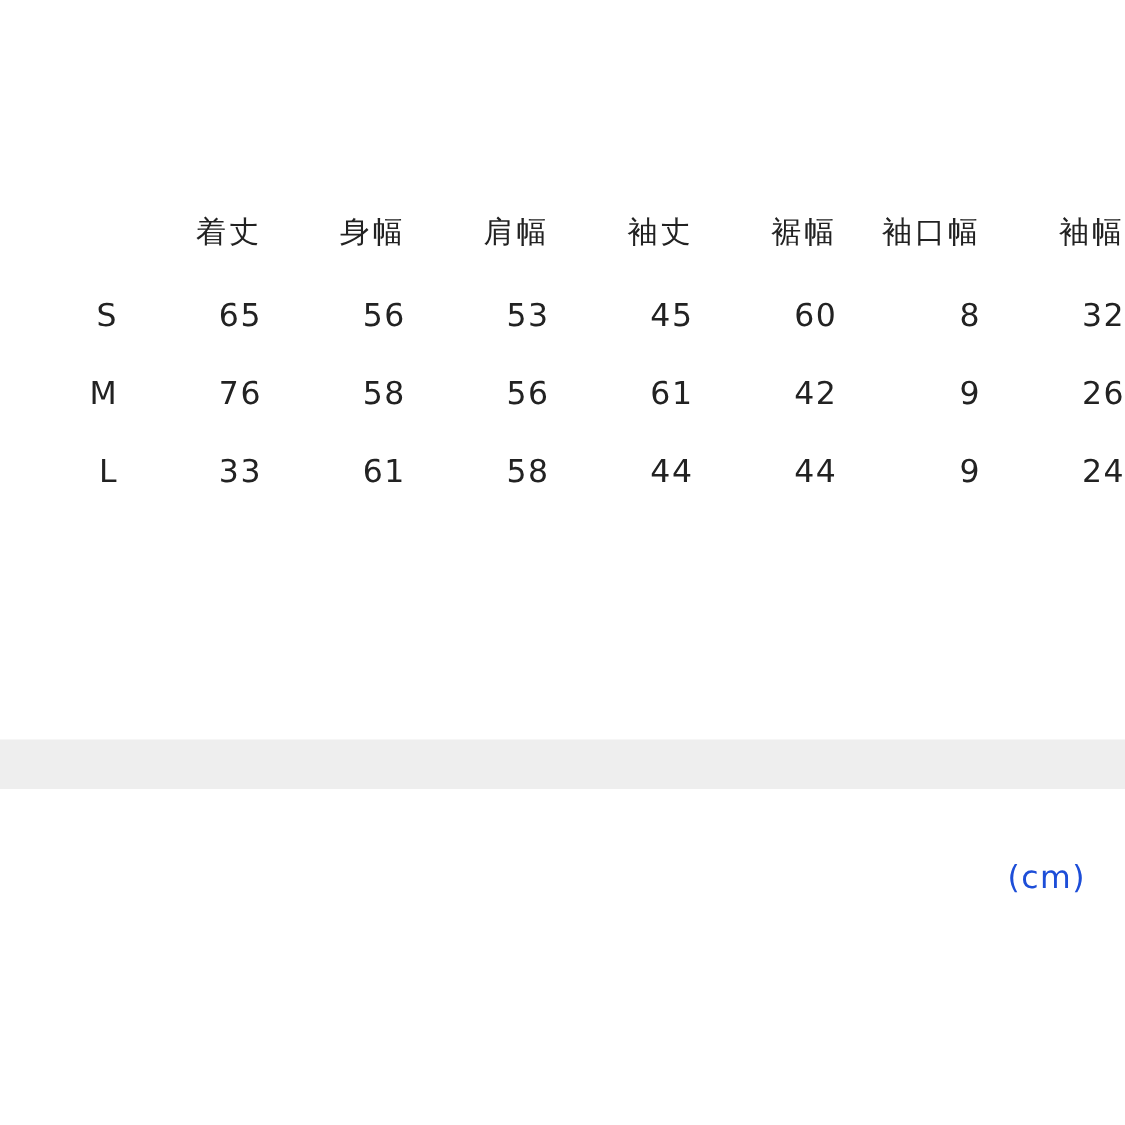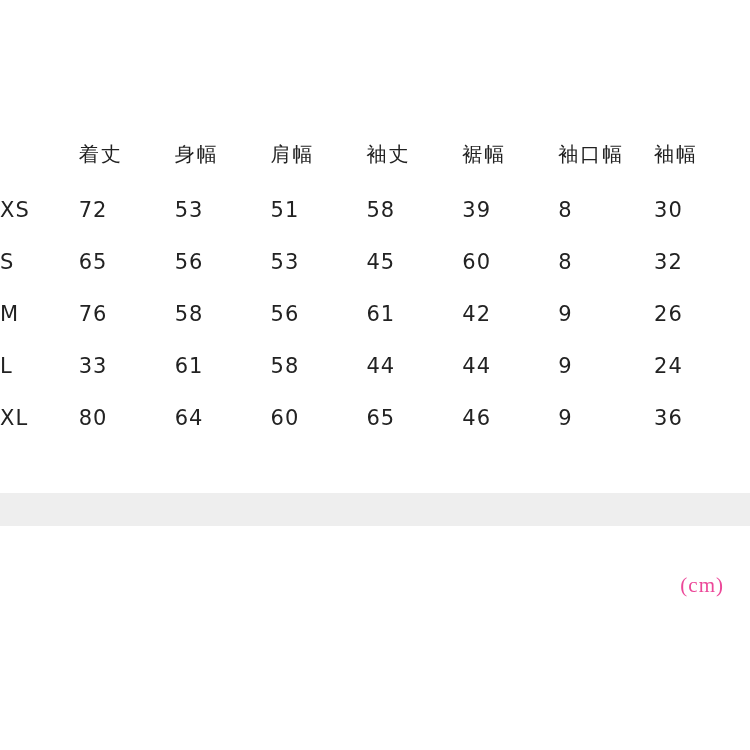--- a/index.html
+++ b/index.html
@@ -27,21 +27,21 @@
     width: 750px;
     border-collapse: collapse;
     table-layout: fixed;
   }
   .size-table col.c-label { width: 78px; }
   .size-table col.c-data  { width: 95px; }
   .size-table th,
   .size-table td {
     padding: 0;
     height: 52px;
-    text-align: left;
+    text-align: right;
     vertical-align: middle;
     font-weight: normal;
     font-size: 21px;
     letter-spacing: 1px;
     color: #222222;
   }
   .size-table thead th {
     font-size: 20px;
     letter-spacing: 2px;
     padding-bottom: 4px;
@@ -60,22 +60,21 @@
     width: 750px;
     height: 33px;
     background: #eeeeee;
   }
   .unit {
     position: absolute;
     right: 26px;
     top: 573px;
     font-size: 21px;
     letter-spacing: 1px;
-    color: #ec4899;
-    font-family: Liberation Serif, serif;
+    color: #1d4ed8;
   }
 </style>
 </head>
 <body>
 
 <div class="page">
 
   <table class="size-table">
     <colgroup>
       <col class="c-label">
@@ -94,30 +93,20 @@
         <th>身幅</th>
         <th>肩幅</th>
         <th>袖丈</th>
         <th>裾幅</th>
         <th>袖口幅</th>
         <th>袖幅</th>
       </tr>
     </thead>
     <tbody>
       <tr>
-        <td class="row-label">XS</td>
-        <td>72</td>
-        <td>53</td>
-        <td>51</td>
-        <td>58</td>
-        <td>39</td>
-        <td>8</td>
-        <td>30</td>
-      </tr>
-      <tr>
         <td class="row-label">S</td>
         <td>65</td>
         <td>56</td>
         <td>53</td>
         <td>45</td>
         <td>60</td>
         <td>8</td>
         <td>32</td>
       </tr>
       <tr>
@@ -133,30 +122,20 @@
       <tr>
         <td class="row-label">L</td>
         <td>33</td>
         <td>61</td>
         <td>58</td>
         <td>44</td>
         <td>44</td>
         <td>9</td>
         <td>24</td>
       </tr>
-      <tr>
-        <td class="row-label">XL</td>
-        <td>80</td>
-        <td>64</td>
-        <td>60</td>
-        <td>65</td>
-        <td>46</td>
-        <td>9</td>
-        <td>36</td>
-      </tr>
     </tbody>
   </table>
 
   <div class="band"></div>
 
   <div class="unit">(cm)</div>
 
 </div>
 
 </body></html>

